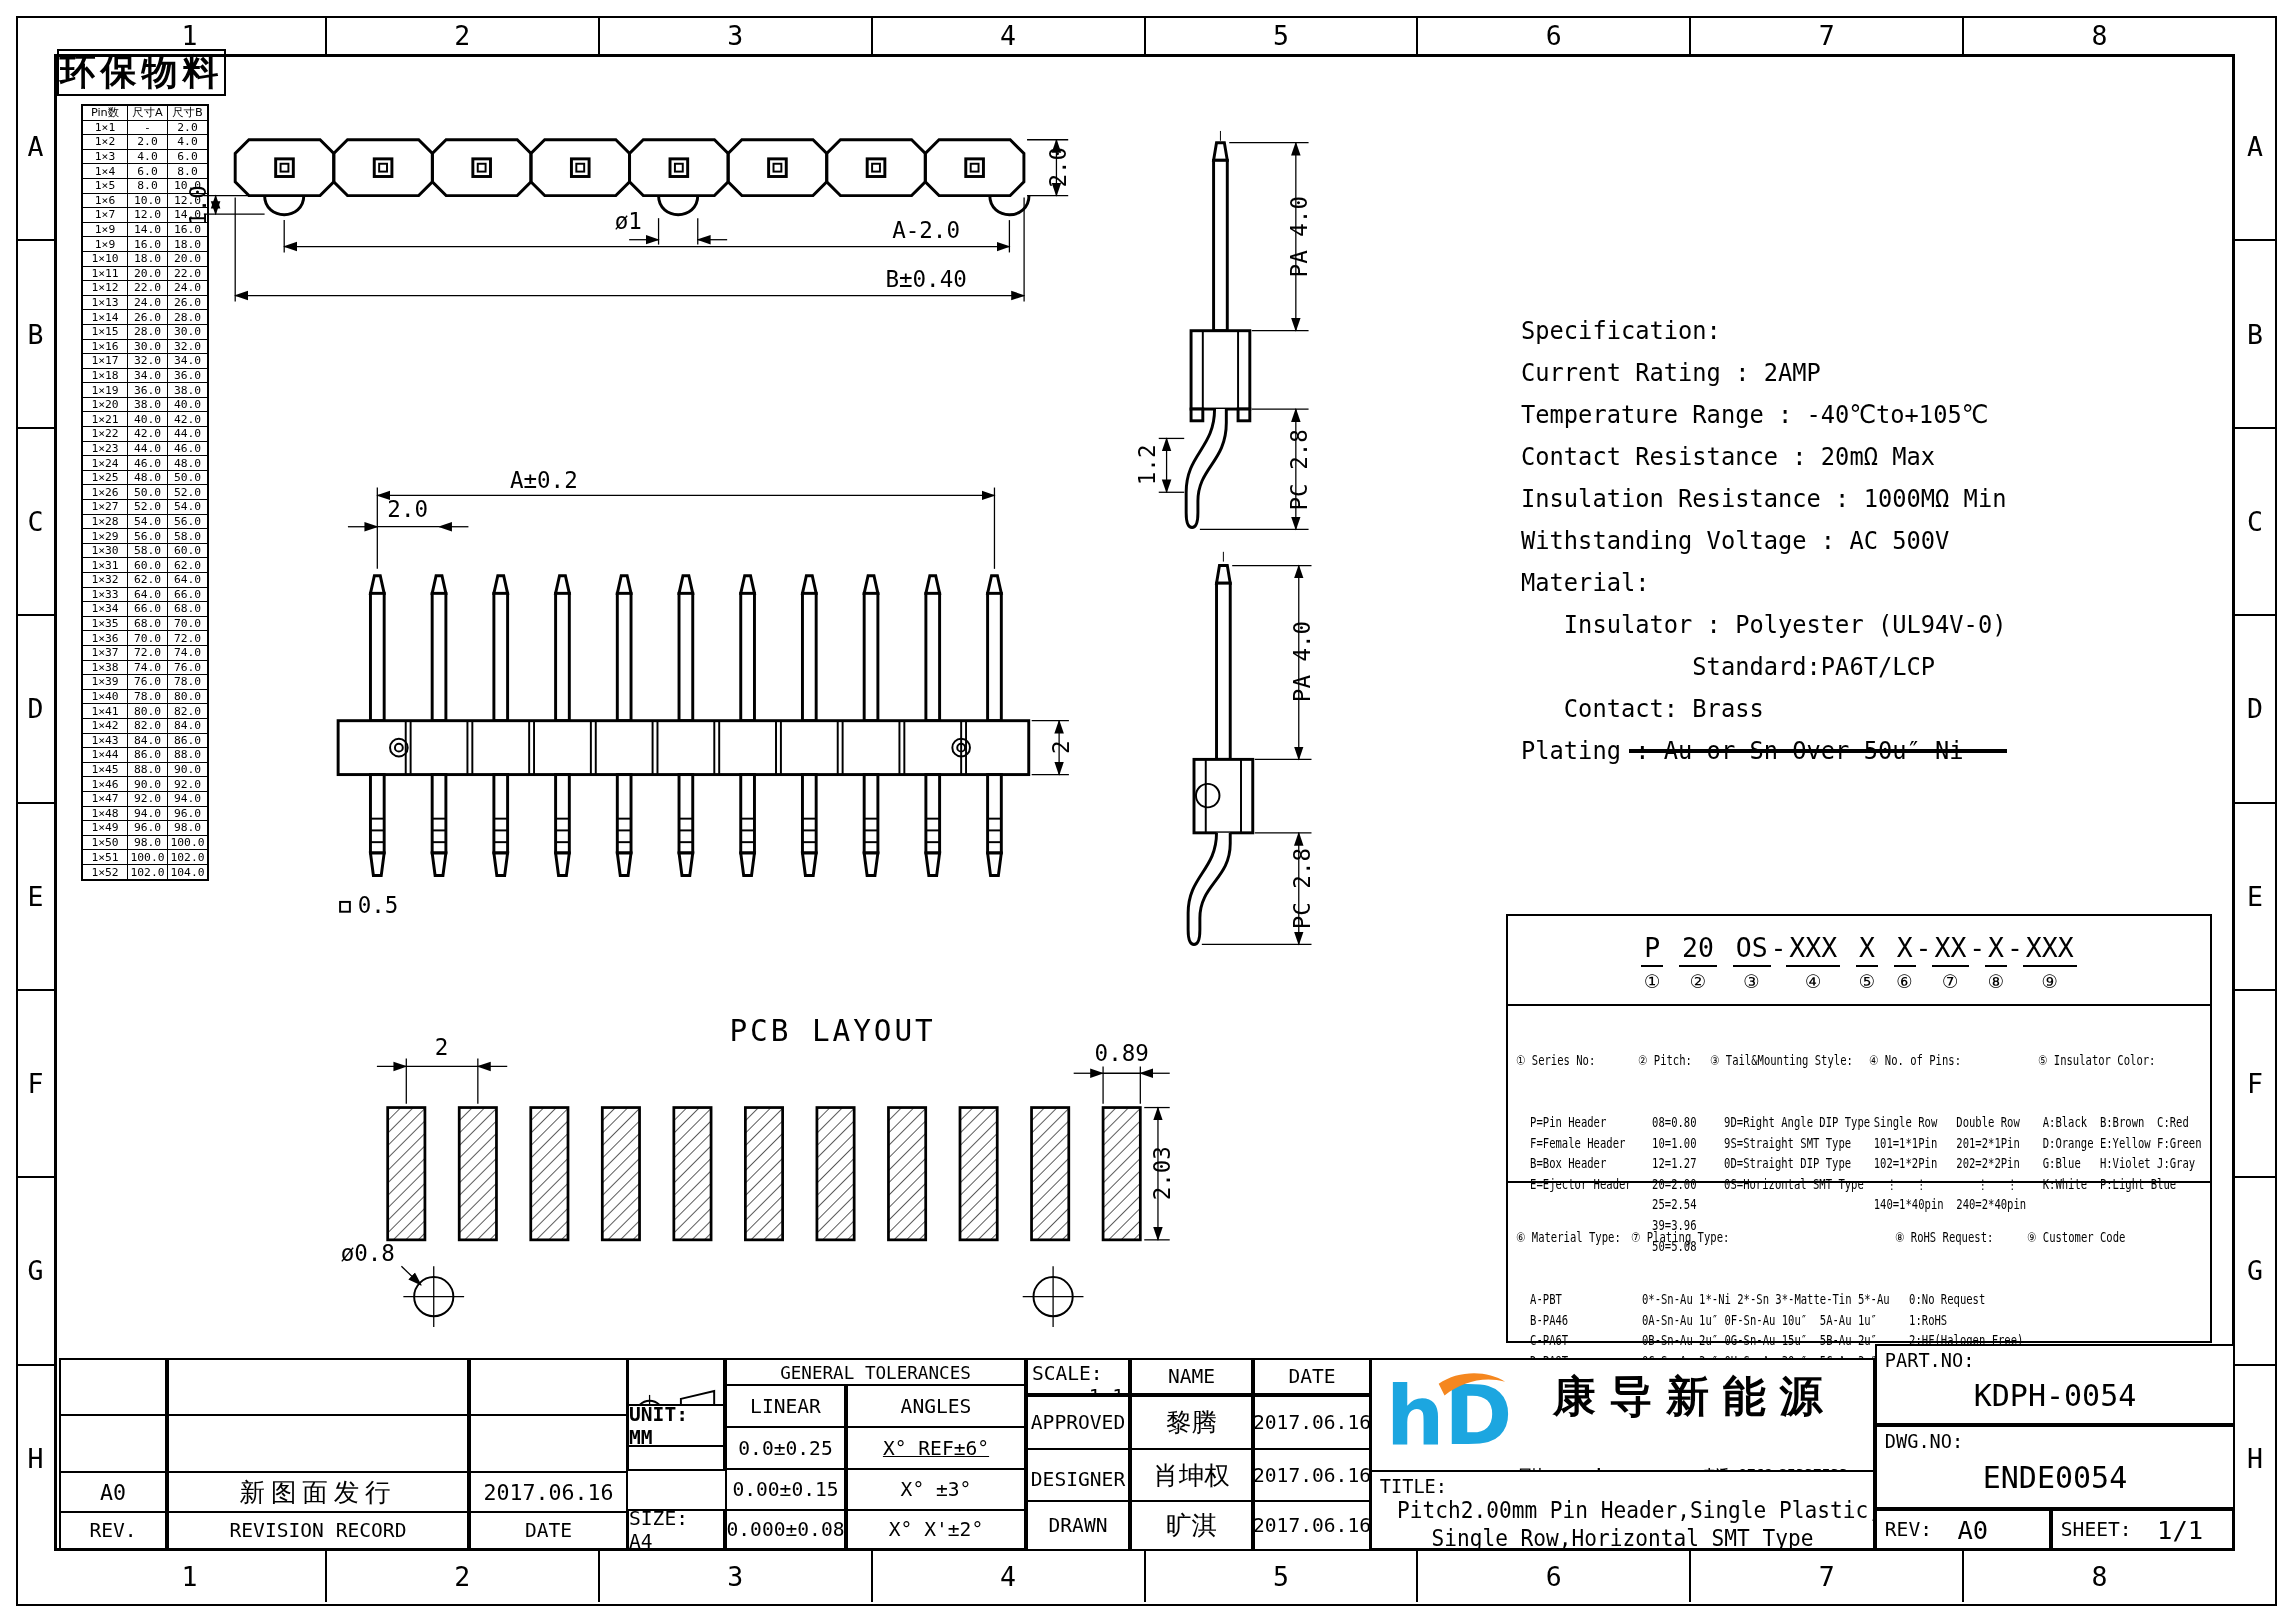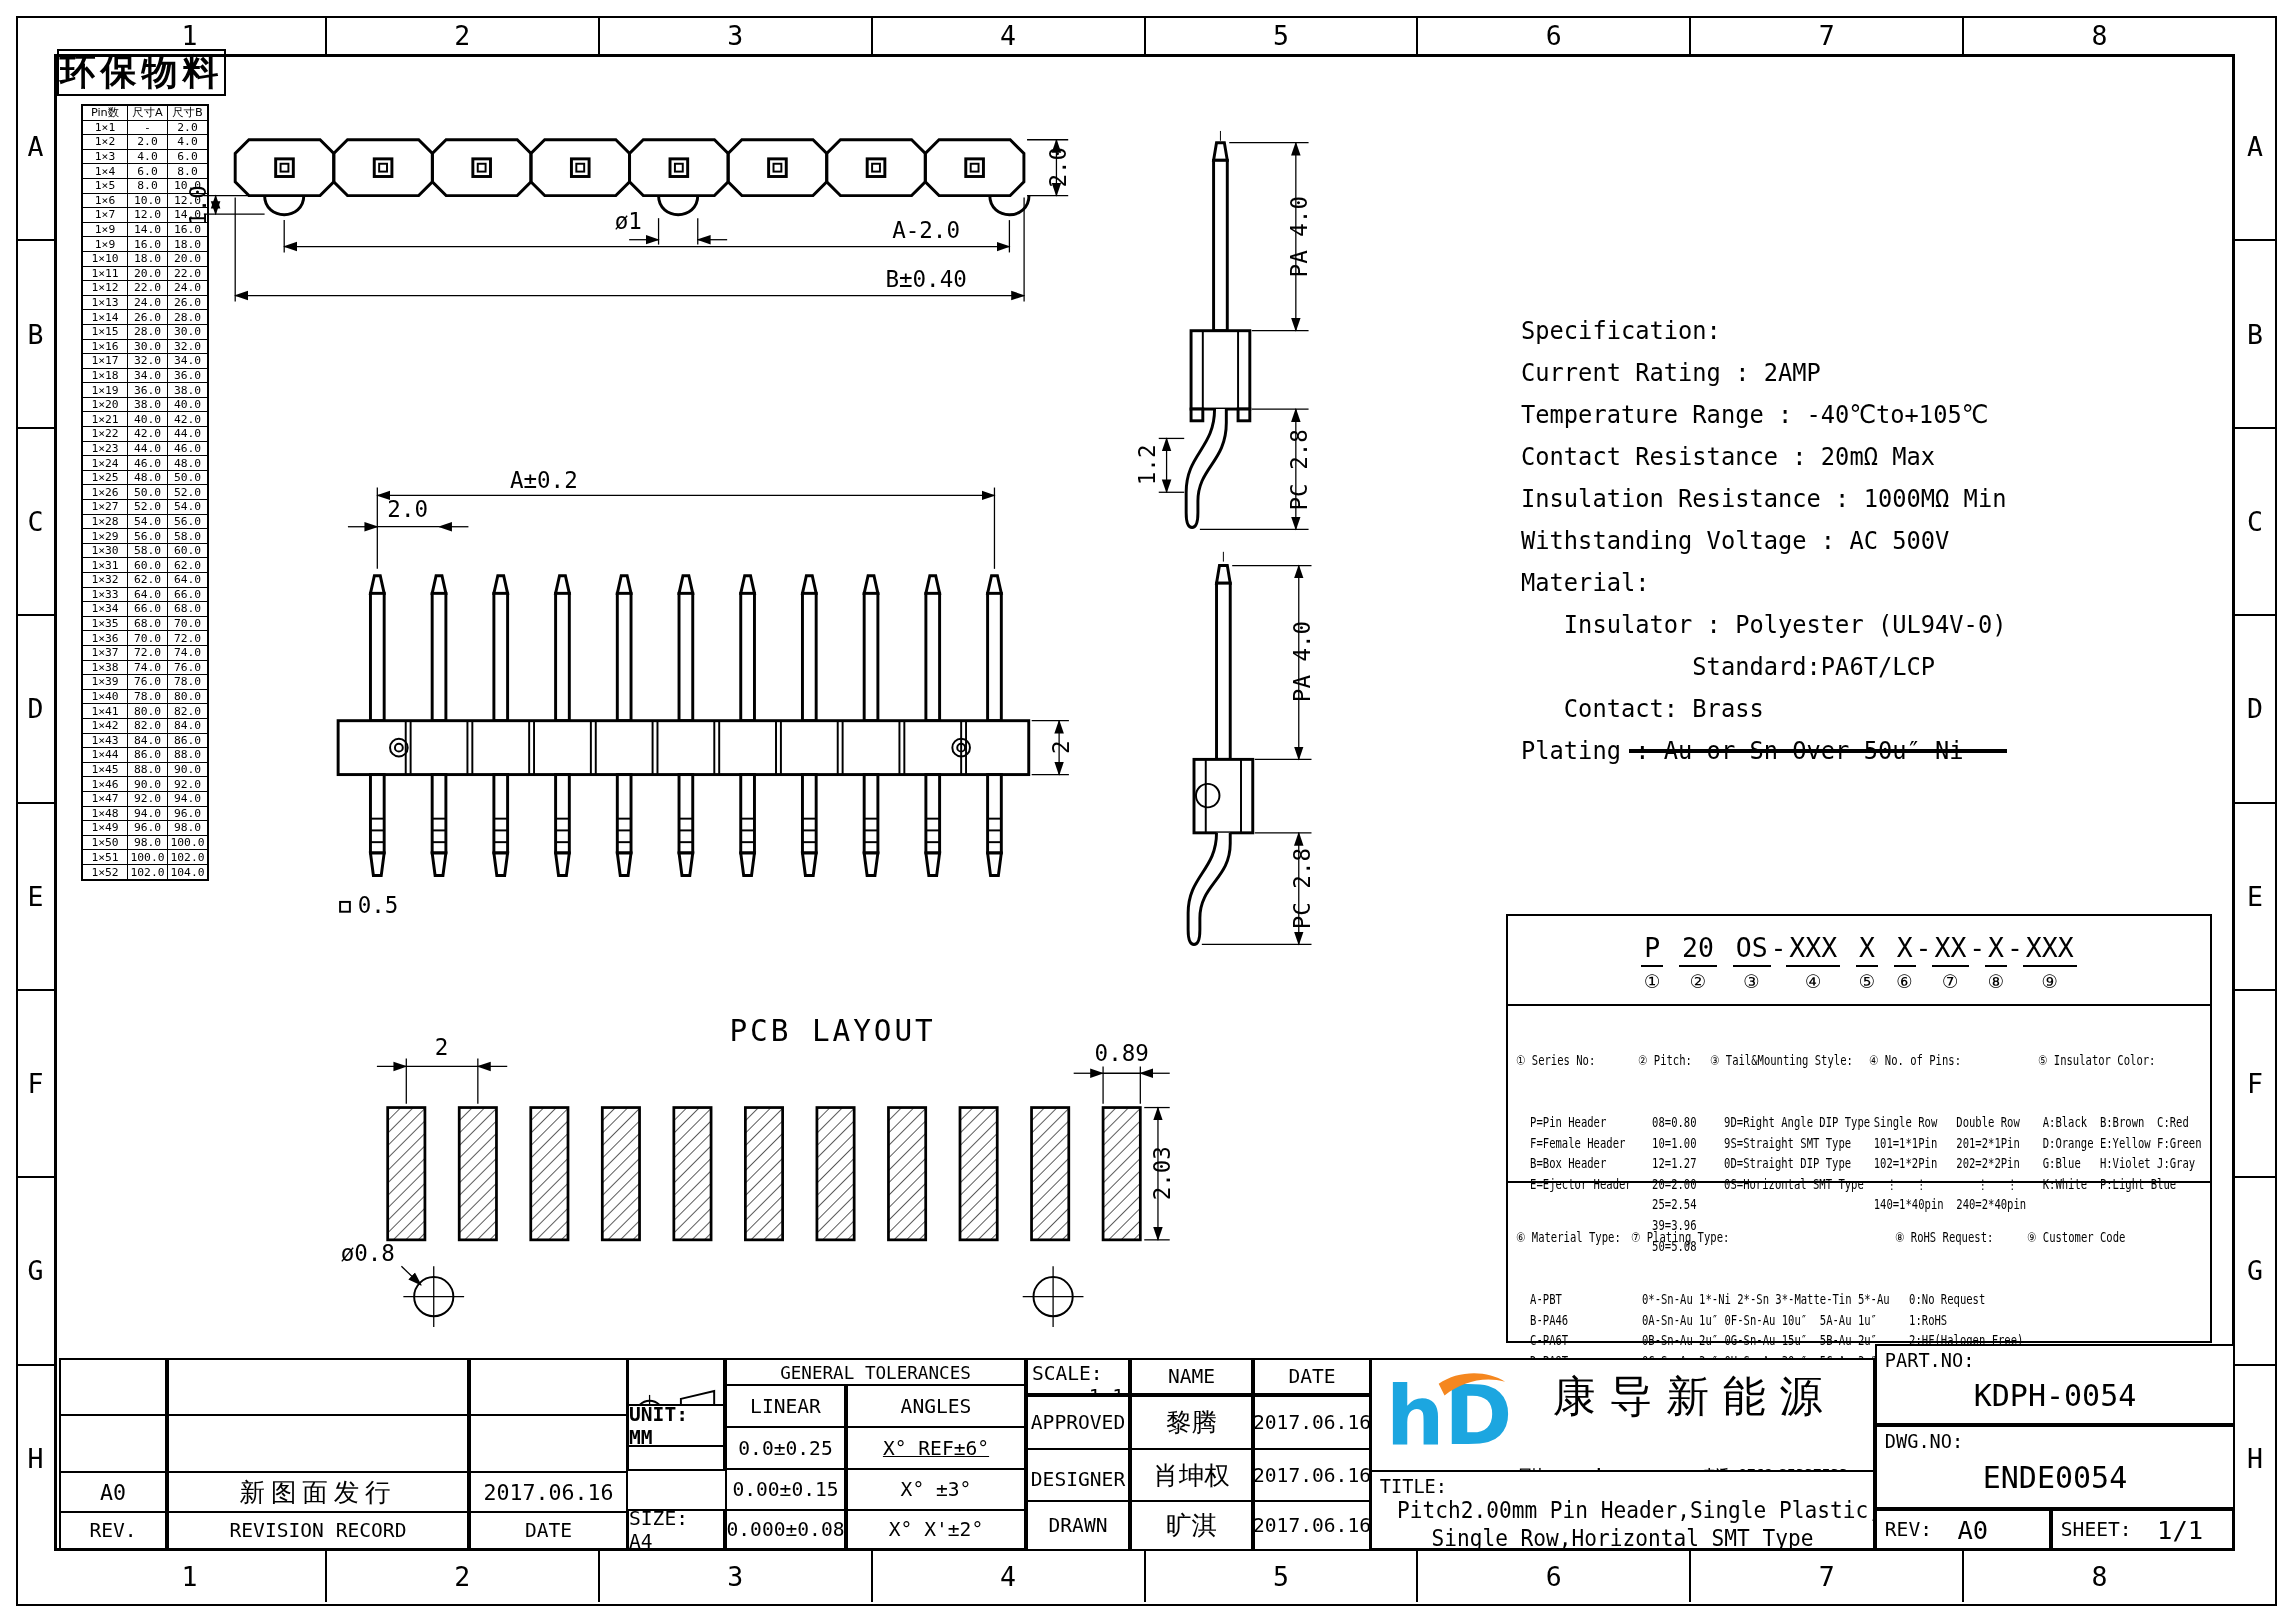--- a/index.html
+++ b/index.html
@@ -44,21 +44,21 @@
   .grp { display:inline-flex; flex-direction:column; align-items:center; }
   .grp-t { border-bottom:2px solid #000; padding:0 2.9px 2px 2.9px; white-space:pre; }
   .grp-n { font-size:18.6px; margin-top:3.9px; }
   .legend { position:absolute; font-size:13.2px; line-height:20.6px; white-space:pre; transform:scaleX(.8); transform-origin:0 0; }
   .legend .t { white-space:pre; }
   
   .tb-label { position:absolute; left:7.8px; top:3.9px; font-size:18.6px; }
   .scale-cell { flex-direction:column; align-items:flex-start; justify-content:flex-start; padding:2px 3.9px; }
   .f20 { font-size:19.6px; } .f22 { font-size:21.6px; } .f26 { font-size:25.5px; } .f31 { font-size:30px; }
   .stamp { position:absolute; left:57px; top:49px; width:169px; height:47px; border:2.9px solid #000; display:flex; align-items:center; justify-content:center; font-size:36px; font-weight:bold; letter-spacing:4.9px; }
-  .company-name { position:absolute; left:147px; top:7.8px; width:351px; font-size:43px; font-weight:normal; letter-spacing:13.7px; text-align:center; white-space:nowrap; }
+  .company-name { position:absolute; left:147px; top:7.8px; width:351px; font-size:43px; font-weight:bold; letter-spacing:13.7px; text-align:center; white-space:nowrap; }
   .contact { position:absolute; left:147px; top:59px; width:358px; font-size:13.2px; font-weight:bold; line-height:22.5px; white-space:pre; transform:scaleX(.95); transform-origin:0 0; }
   .title-line { position:absolute; left:0; width:100%; text-align:center; font-size:23.5px; white-space:pre; transform:scaleX(.9); transform-origin:center top; }
 </style>
 </head>
 <body>
 
 <svg width="0" height="0">
   <defs>
     <marker id="arrow" viewBox="0 0 10 10" refX="9.2" refY="5" markerWidth="11" markerHeight="11" orient="auto-start-reverse">
       <path d="M0,1.6 L10,5 L0,8.4 Z" fill="#000"></path>

